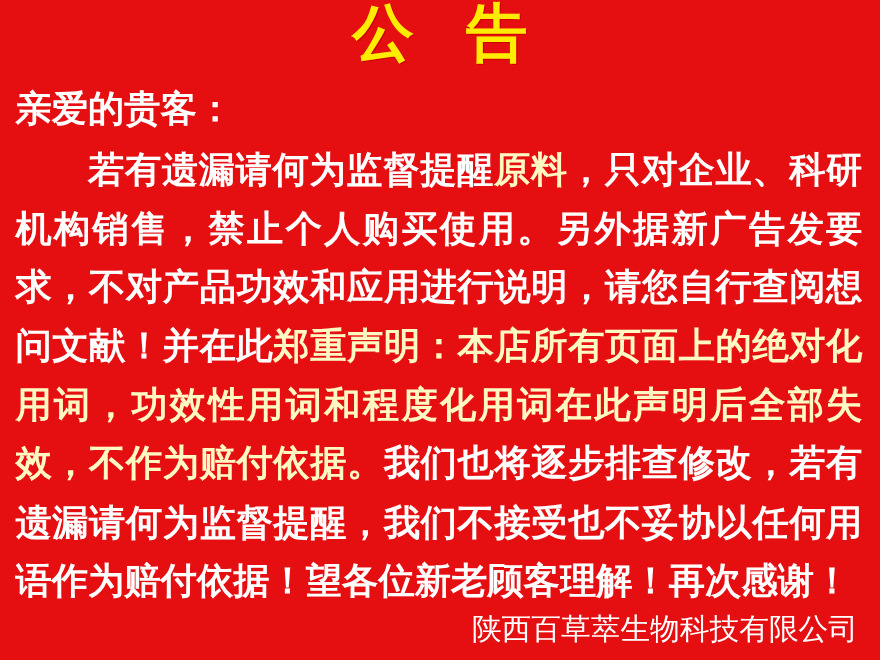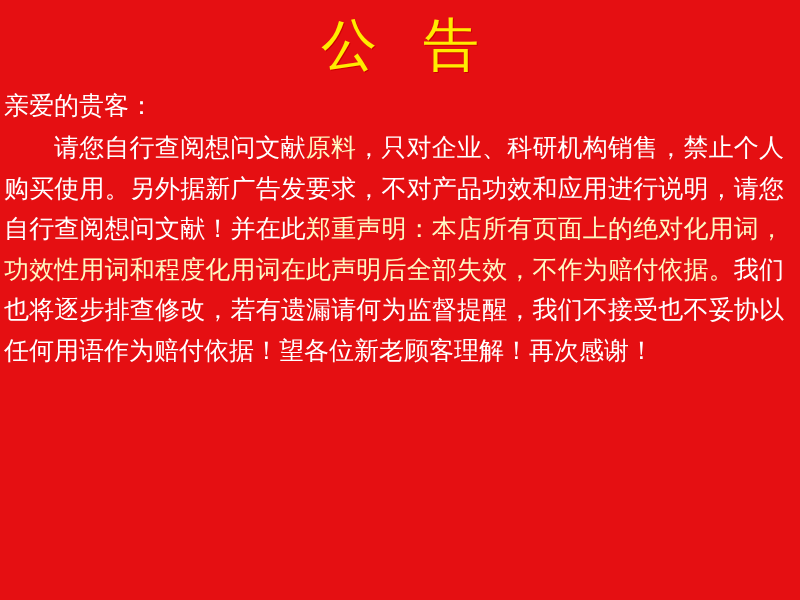--- a/index.html
+++ b/index.html
@@ -17,35 +17,34 @@
     position: relative;
     width: 800px;
     height: 600px;
     box-sizing: border-box;
     background: #e50f12;
     padding: 0;
   }
   .title {
     text-align: center;
     color: #ffec00;
-    font-weight: normal;
+    font-weight: bold;
     font-size: 56px;
     letter-spacing: 14px;
-    padding-top: 14px;
     padding-left: 14px;
     line-height: 1.1;
     text-shadow: 1px 1px 0 #c00;
   }
   .body-text {
     color: #ffffff;
-    font-size: 25px;
+    font-size: 33px;
     line-height: 1.62;
-    padding: 10px 16px 0 4px;
+    padding: 10px 16px 0 14px;
     text-align: justify;
-    font-weight: normal;
+    font-weight: bold;
   }
   .salutation {
     display: block;
     margin-bottom: 2px;
   }
   .para {
     display: block;
     text-indent: 2em;
   }
   .hl {
@@ -63,17 +62,18 @@
 </style>
 </head>
 <body>
 
 <div class="poster">
 
   <div class="title">公 告</div>
 
   <div class="body-text">
     <span class="salutation">亲爱的贵客：</span>
-    <span class="para"><span>请您自行查阅想问文献</span><span class="hl">原料</span><span>，只对企业、科研机构销售，禁止个人购买使用。另外据新广告发要求，不对产品功效和应用进行说明，请您自行查阅想问文献！并在此</span><span class="hl">郑重声明：本店所有页面上的绝对化用词，功效性用词和程度化用词在此声明后全部失效，不作为赔付依据。</span><span>我们也将逐步排查修改，若有遗漏请何为监督提醒，我们不接受也不妥协以任何用语作为赔付依据！望各位新老顾客理解！再次感谢！</span></span>
+    <span class="para"><span>若有遗漏请何为监督提醒</span><span class="hl">原料</span><span>，只对企业、科研机构销售，禁止个人购买使用。另外据新广告发要求，不对产品功效和应用进行说明，请您自行查阅想问文献！并在此</span><span class="hl">郑重声明：本店所有页面上的绝对化用词，功效性用词和程度化用词在此声明后全部失效，不作为赔付依据。</span><span>我们也将逐步排查修改，若有遗漏请何为监督提醒，我们不接受也不妥协以任何用语作为赔付依据！望各位新老顾客理解！再次感谢！</span></span>
   </div>
 
+  <div class="signature">陕西百草萃生物科技有限公司</div>
 
 </div>
 
 </body></html>

